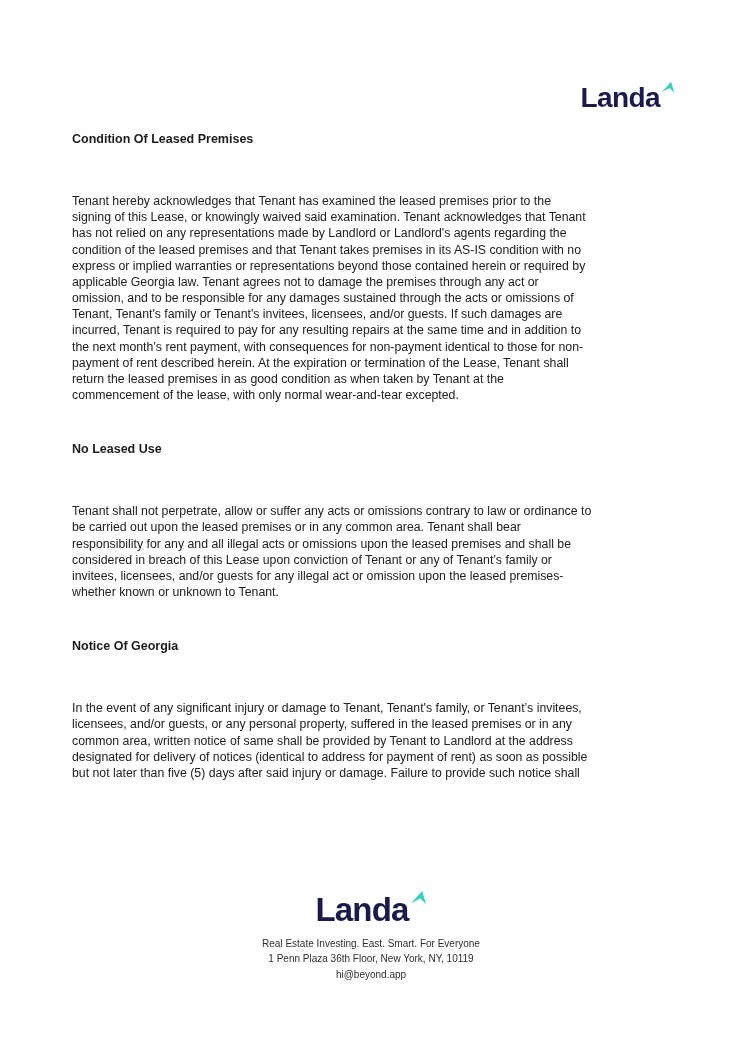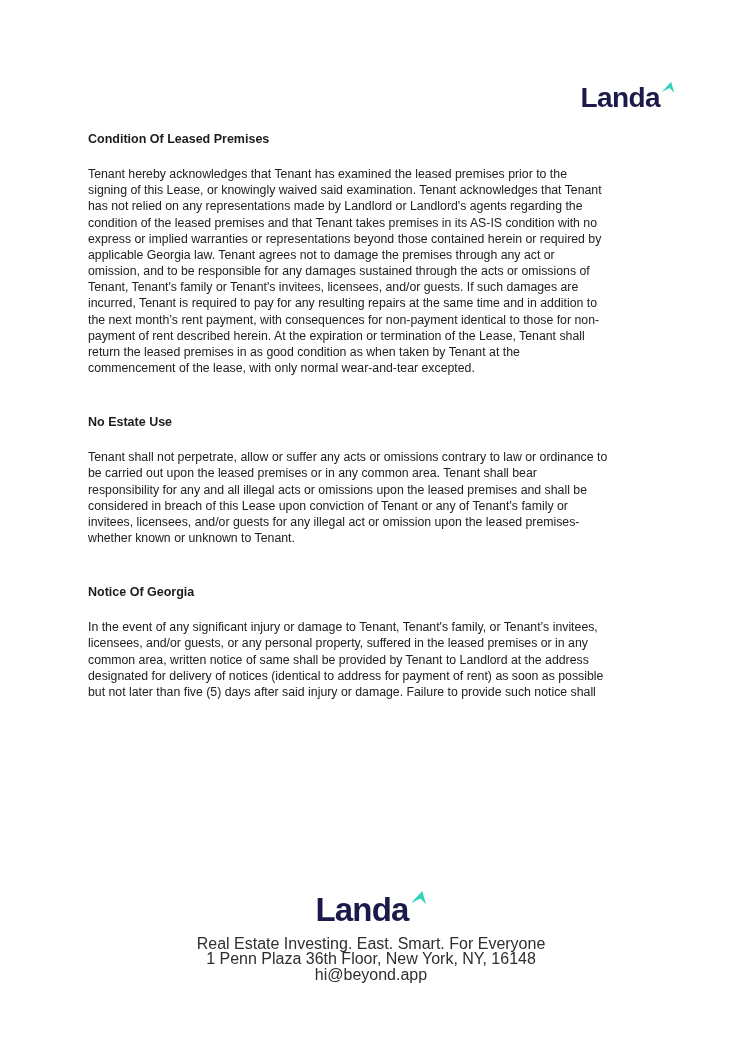--- a/index.html
+++ b/index.html
@@ -32,37 +32,37 @@
     letter-spacing: -0.6px;
   }
   .logo-arrow {
     display: block;
     margin-left: 1px;
     margin-top: -3px;
   }
   
   .content {
     position: absolute;
-    left: 88px;
+    left: 72px;
     top: 131px;
     width: 592px;
   }
   .section-heading {
     font-size: 12.5px;
     font-weight: 700;
     color: #1c1c1c;
     line-height: 16px;
     margin: 38px 0 0 0;
   }
   .section-heading.first { margin-top: 0; }
   .section-body {
     font-size: 12.3px;
     line-height: 16.17px;
     color: #212121;
-    margin: 19px 0 0 0;
+    margin: 46px 0 0 0;
     white-space: pre-line;
   }
   
   .footer {
     position: absolute;
     left: 0;
     top: 893px;
     width: 742px;
     text-align: center;
   }
@@ -73,21 +73,21 @@
     height: 40px;
   }
   .footer-logo .logo-text {
     font-size: 33px;
     letter-spacing: -0.8px;
   }
   .footer-lines {
     margin-top: 3px;
   }
   .footer-line {
-    font-size: 16px;
+    font-size: 10px;
     line-height: 15.4px;
     color: #2e2e2e;
   }
 </style>
 </head>
 <body>
 
 <div class="page">
 
   <div class="header-logo">
@@ -108,21 +108,21 @@
 applicable Georgia law. Tenant agrees not to damage the premises through any act or
 omission, and to be responsible for any damages sustained through the acts or omissions of
 Tenant, Tenant's family or Tenant's invitees, licensees, and/or guests. If such damages are
 incurred, Tenant is required to pay for any resulting repairs at the same time and in addition to
 the next month’s rent payment, with consequences for non-payment identical to those for non-
 payment of rent described herein. At the expiration or termination of the Lease, Tenant shall
 return the leased premises in as good condition as when taken by Tenant at the
 commencement of the lease, with only normal wear-and-tear excepted.</p>
 
 
-    <div class="section-heading">No Estate Use</div>
+    <div class="section-heading">No Leased Use</div>
     <p class="section-body">Tenant shall not perpetrate, allow or suffer any acts or omissions contrary to law or ordinance to
 be carried out upon the leased premises or in any common area. Tenant shall bear
 responsibility for any and all illegal acts or omissions upon the leased premises and shall be
 considered in breach of this Lease upon conviction of Tenant or any of Tenant’s family or
 invitees, licensees, and/or guests for any illegal act or omission upon the leased premises-
 whether known or unknown to Tenant.</p>
 
     <div class="section-heading">Notice Of Georgia</div>
     <p class="section-body">In the event of any significant injury or damage to Tenant, Tenant's family, or Tenant’s invitees,
 licensees, and/or guests, or any personal property, suffered in the leased premises or in any
@@ -134,18 +134,18 @@
 
   <div class="footer">
     <div class="footer-logo">
       <span class="logo-text">Landa</span>
       <svg class="logo-arrow" width="17" height="17" viewBox="0 0 18 18">
         <path d="M1 14 L13 1 L17 15 L11 9 Z" fill="#32d2bd"></path>
       </svg>
     </div>
     <div class="footer-lines">
       <div class="footer-line">Real Estate Investing. East. Smart. For Everyone</div>
-      <div class="footer-line">1 Penn Plaza 36th Floor, New York, NY, 16148</div>
+      <div class="footer-line">1 Penn Plaza 36th Floor, New York, NY, 10119</div>
       <div class="footer-line">hi@beyond.app</div>
     </div>
   </div>
 
 </div>
 
 </body></html>

